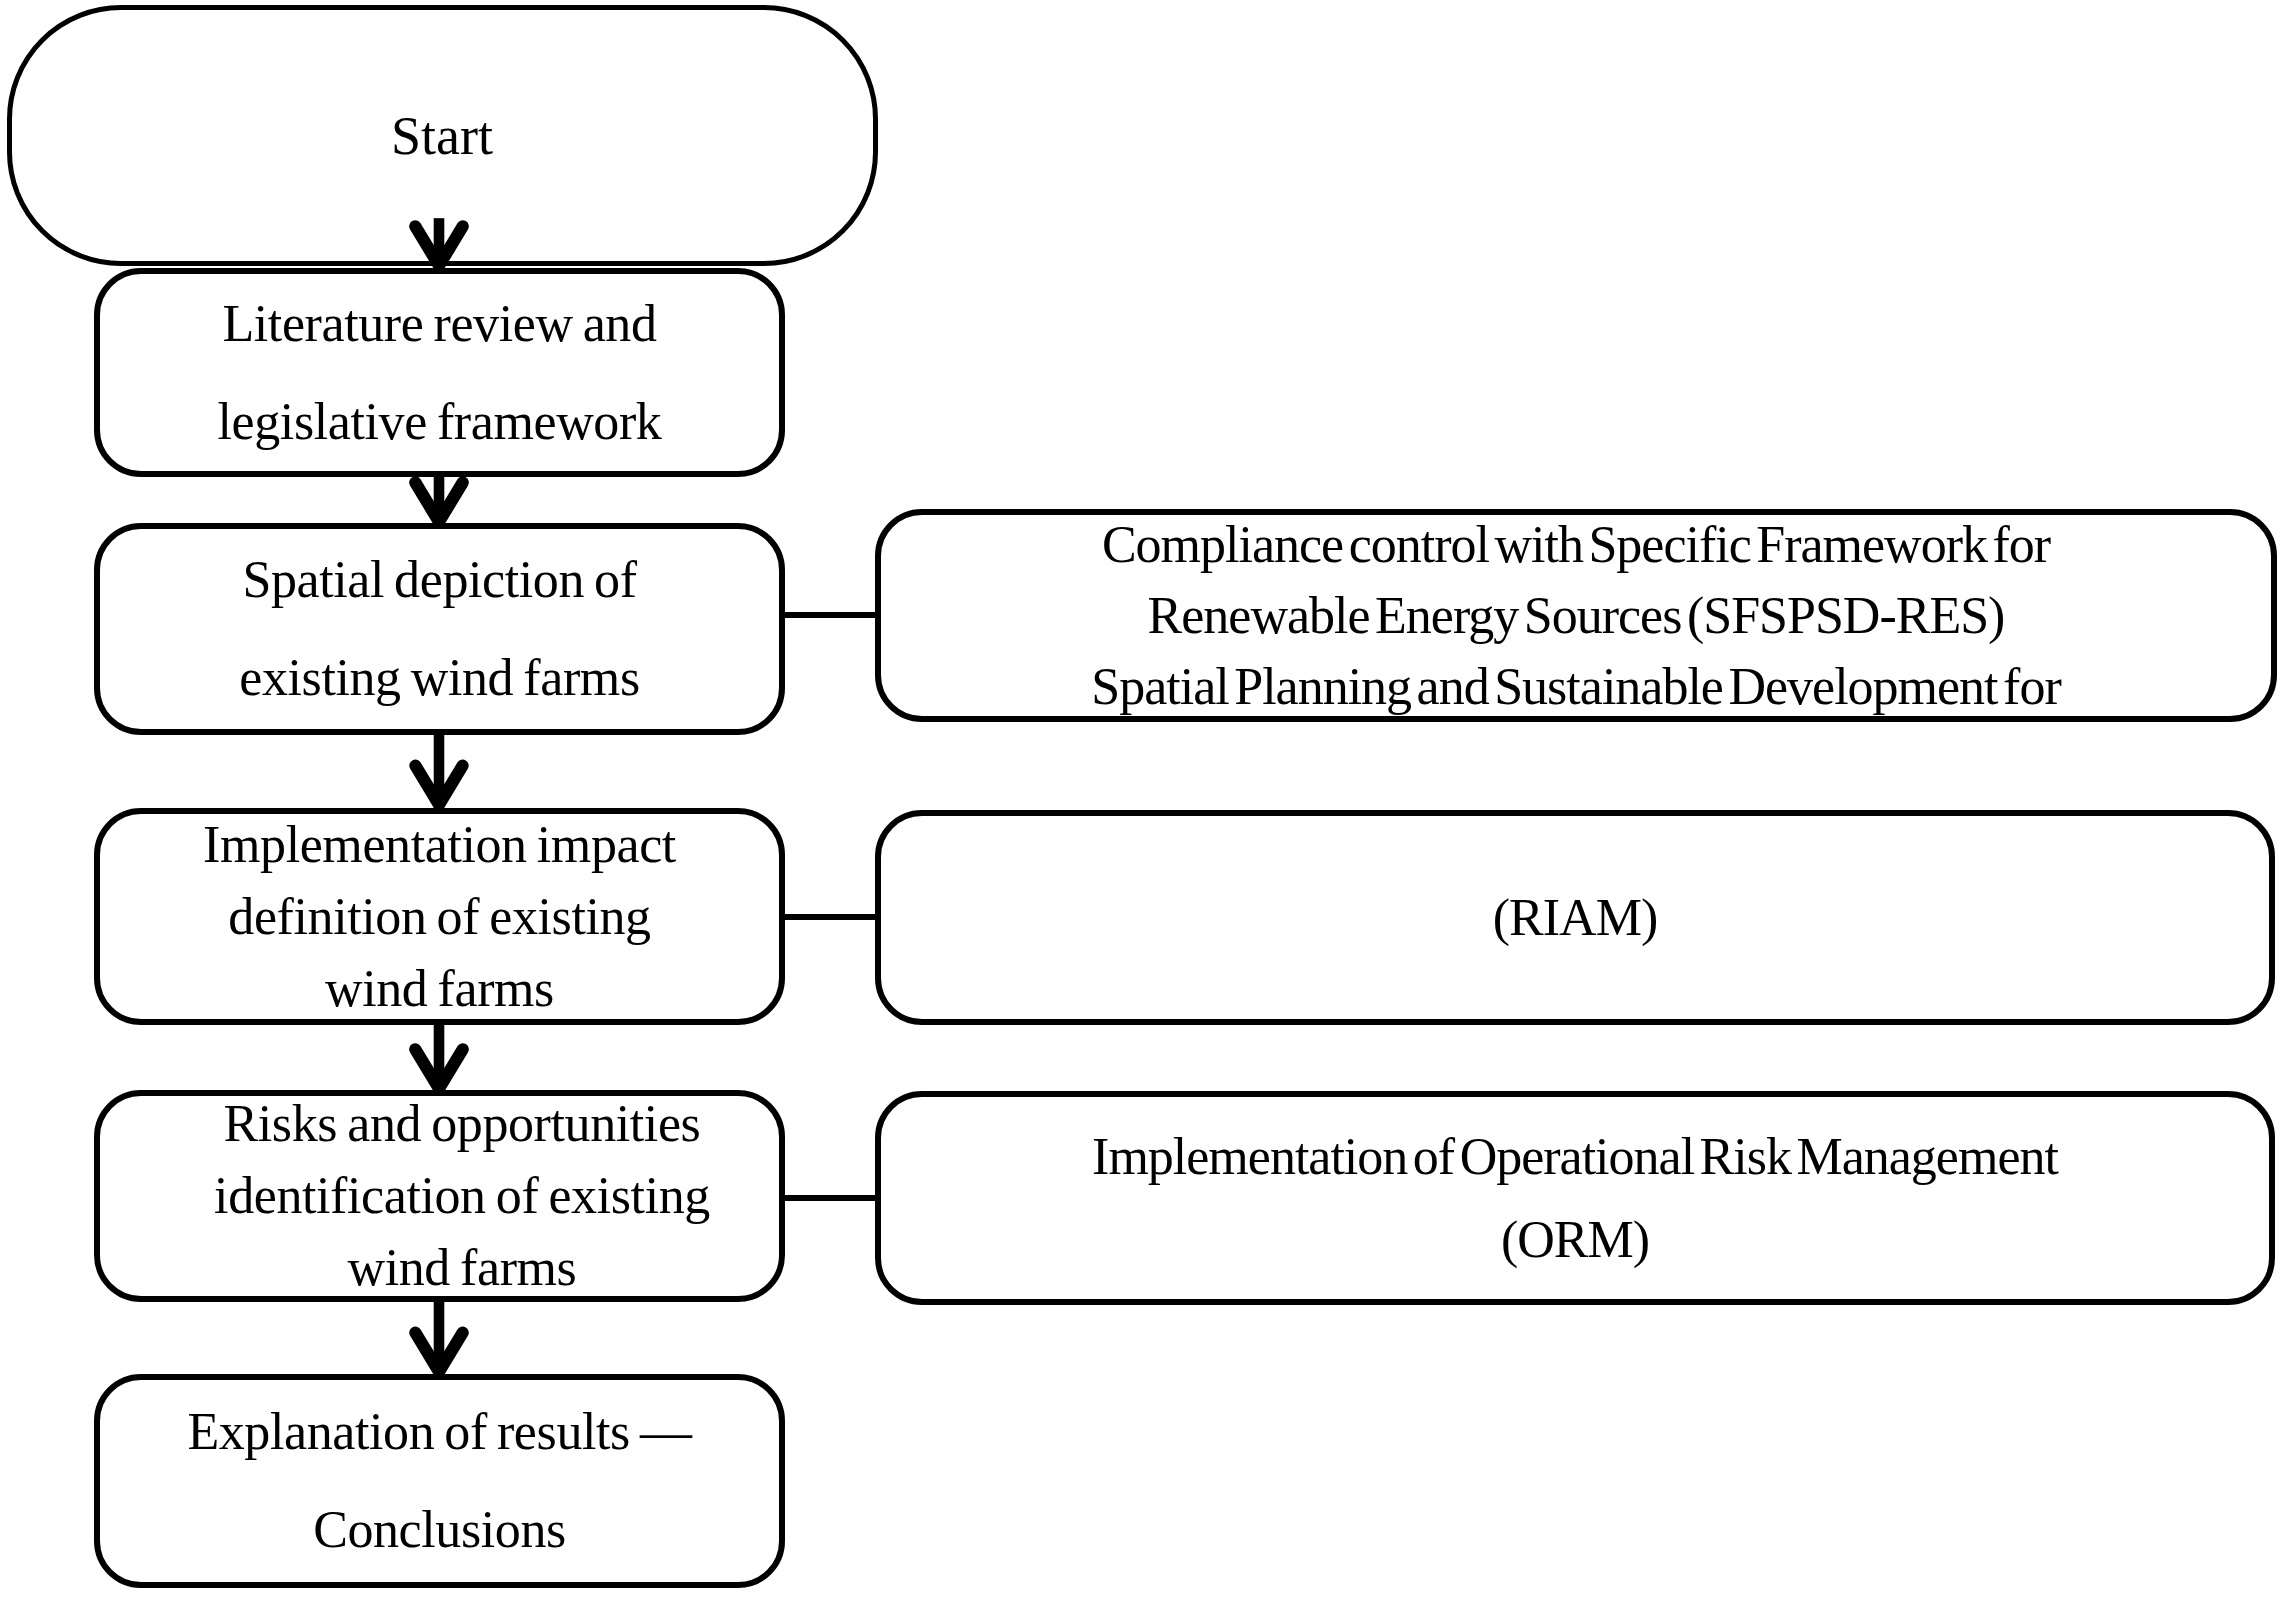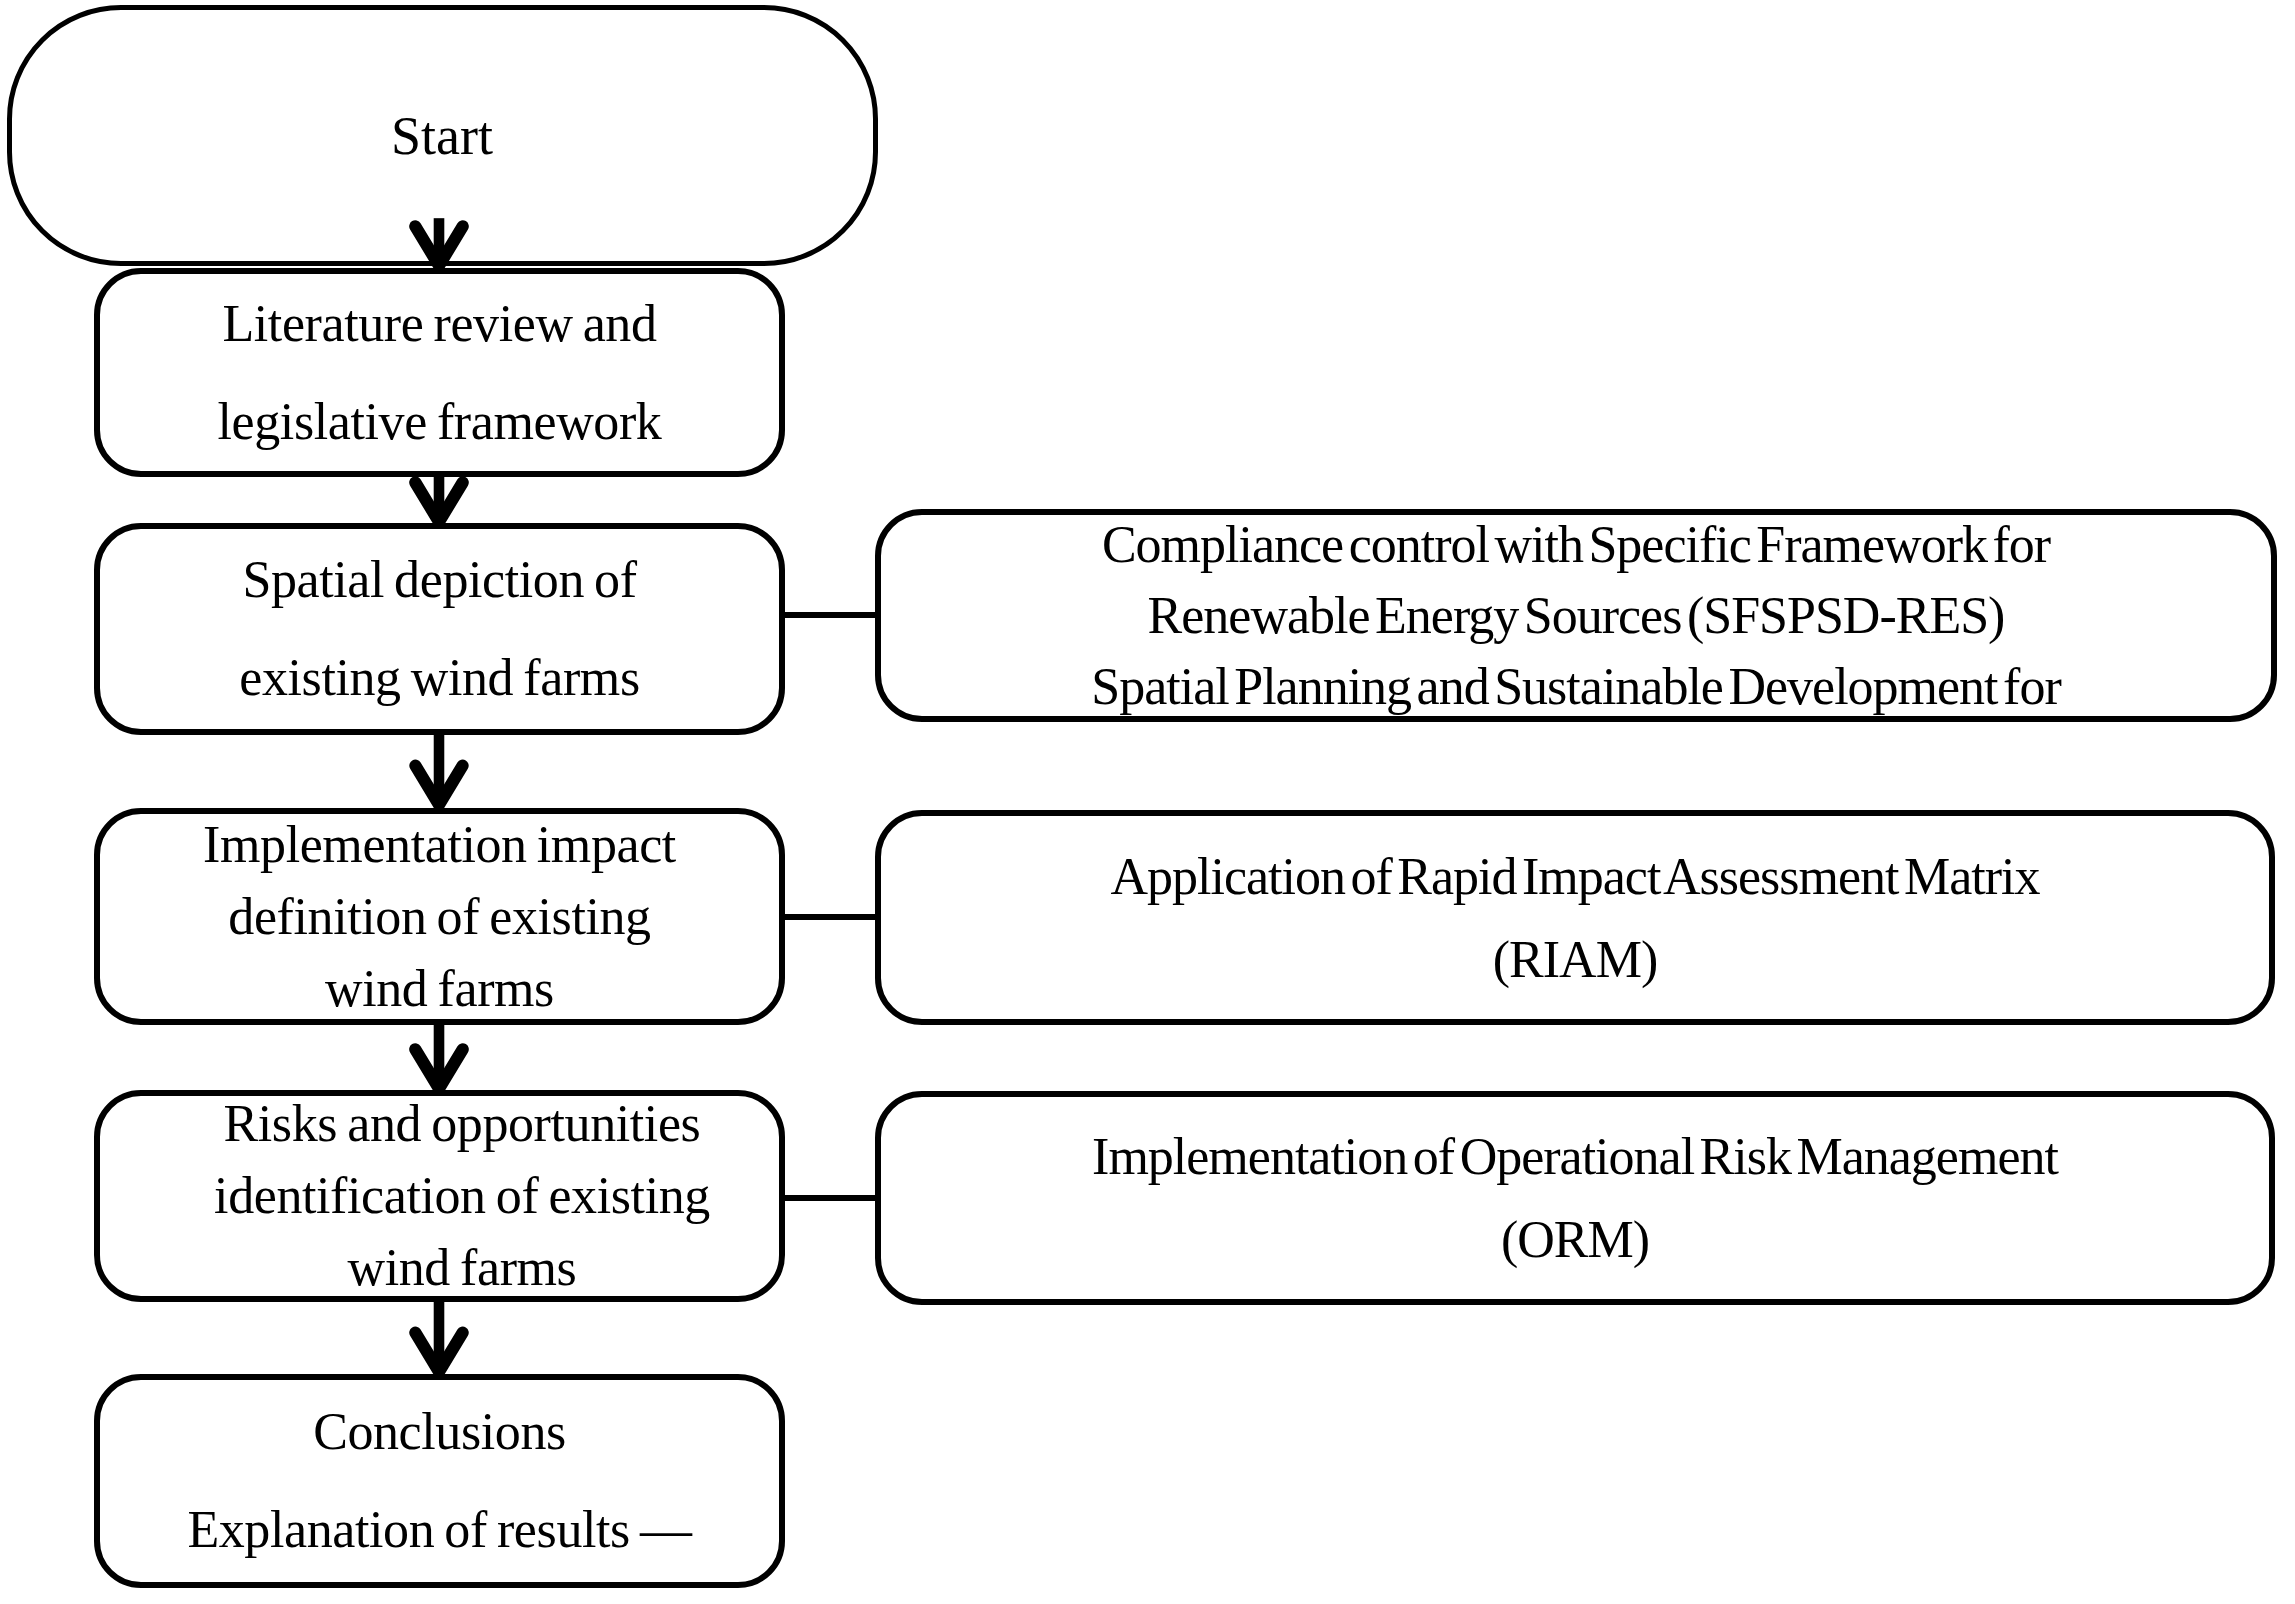--- a/index.html
+++ b/index.html
@@ -103,21 +103,20 @@
       <div class="ln">Implementation impact</div>
       <div class="ln">definition of existing</div>
       <div class="ln">wind farms</div>
     </div>
   </div>
 
   <div class="connector" style="left:782px; top:914px; width:96px;"></div>
 
   <div class="node side-box" style="left:875px; top:810px; width:1400px; height:215px;">
     <div class="txt lh-s2">
-      <div class="ln">Application of Rapid Impact Assessment Matrix</div>
       <div class="ln">(RIAM)</div>
     </div>
   </div>
 
   <svg class="arrow" style="left:390px; top:1023px;" width="98" height="69" viewBox="0 0 120 84">
     <line x1="60" y1="0" x2="60" y2="78"></line>
     <polyline points="31,32 60,80 89,32"></polyline>
   </svg>
 
   <div class="node main-box" style="left:94px; top:1090px; width:691px; height:212px;padding-left:45px;">
@@ -137,19 +136,19 @@
     </div>
   </div>
 
   <svg class="arrow" style="left:390px; top:1300px;" width="98" height="75" viewBox="0 0 120 92">
     <line x1="60" y1="0" x2="60" y2="86"></line>
     <polyline points="31,40 60,88 89,40"></polyline>
   </svg>
 
   <div class="node main-box" style="left:94px; top:1374px; width:691px; height:214px;">
     <div class="txt lh-2">
+      <div class="ln">Explanation of results —</div>
       <div class="ln">Conclusions</div>
-      <div class="ln">Explanation of results —</div>
     </div>
   </div>
 
 </div>
 
 
 </body></html>

